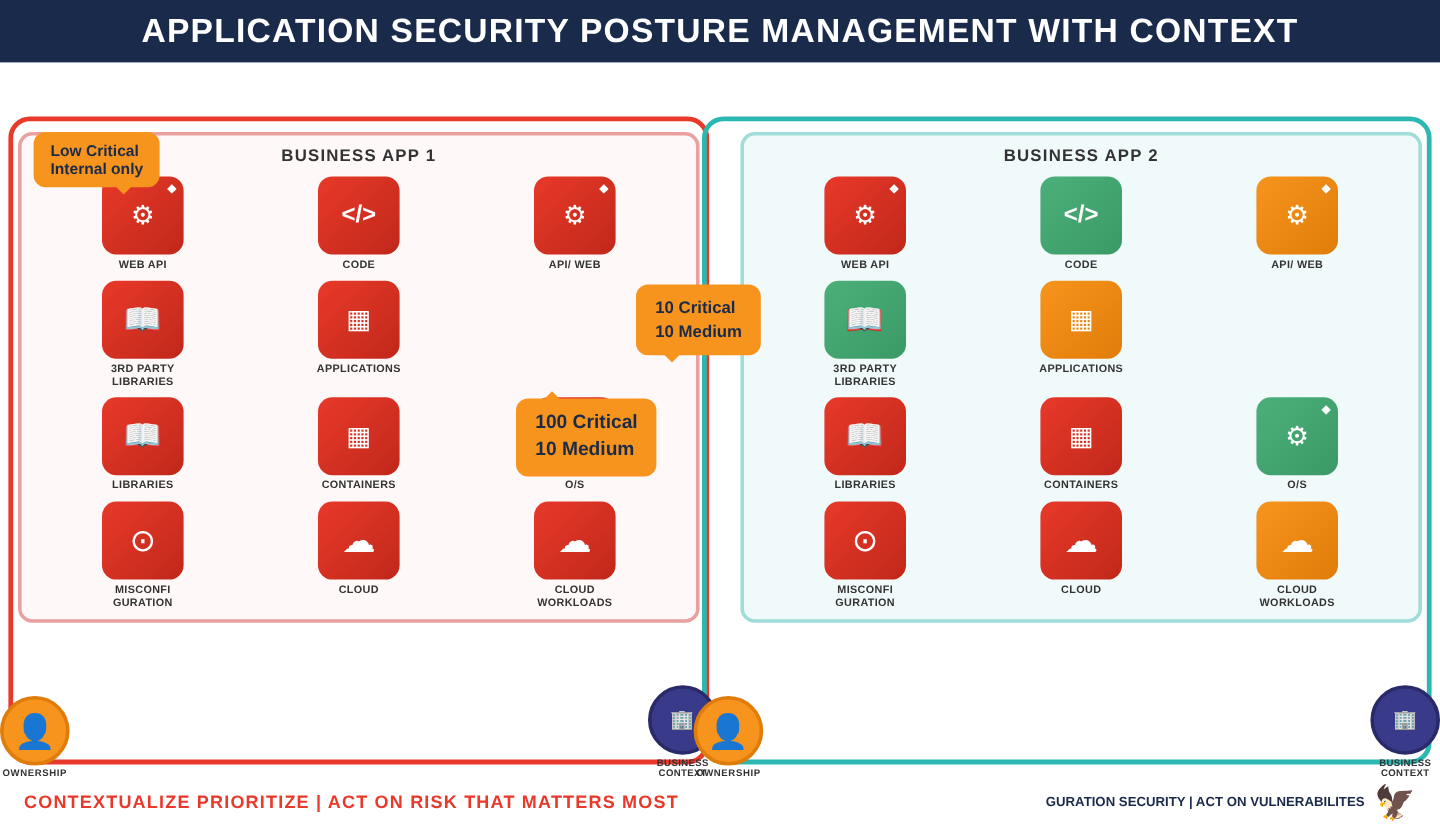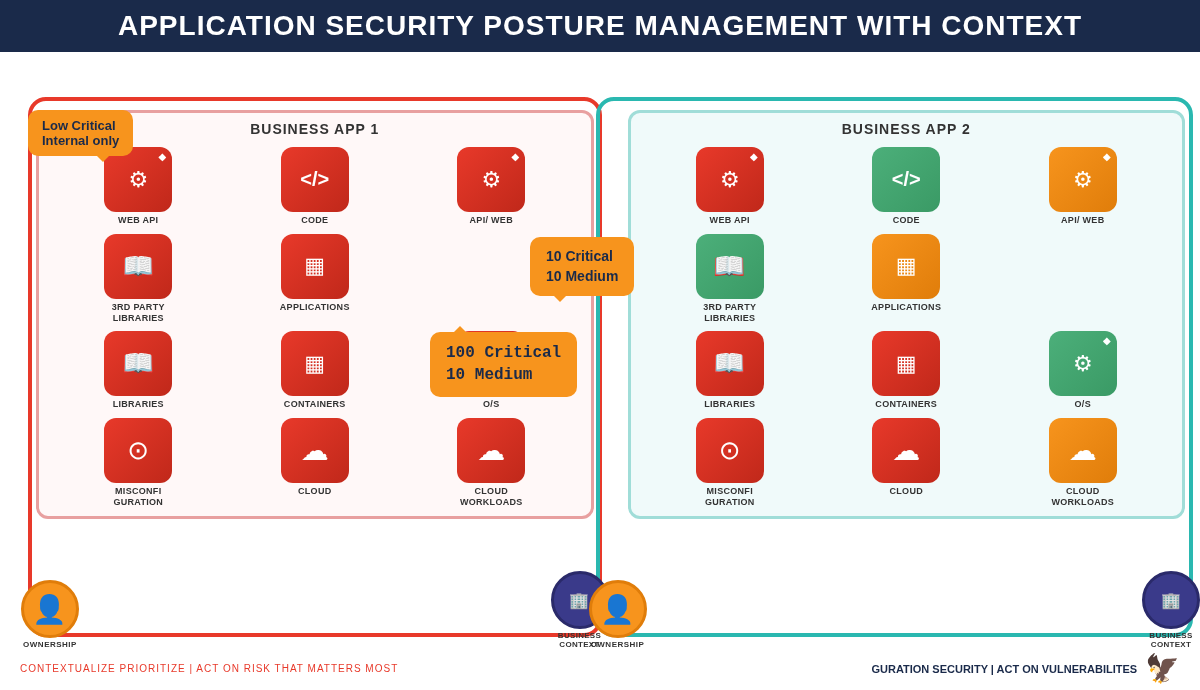--- a/index.html
+++ b/index.html
@@ -70,21 +70,20 @@
       top: 280px;
       left: 430px;
       background: #f7941d;
       color: #1a2a4a;
       border-radius: 10px;
       padding: 10px 16px;
       font-size: 16px;
       font-weight: 800;
       z-index: 30;
       line-height: 1.4;
-      font-family: Liberation Mono, monospace;
     }
     .bubble-100-critical::after {
       content: '';
       position: absolute;
       top: -16px;
       left: 20px;
       border: 10px solid transparent;
       border-bottom-color: #f7941d;
     }
 
@@ -186,22 +185,22 @@
       left: 0;
       right: 0;
       display: flex;
       justify-content: space-between;
       align-items: center;
       padding: 5px 20px;
       background: #fff;
     }
     .footer-left {
       color: #e8392a;
-      font-size: 10px;
-      font-weight: 400;
+      font-size: 15px;
+      font-weight: 700;
       letter-spacing: 1px;
     }
     .footer-right {
       display: flex;
       align-items: center;
       gap: 8px;
       color: #1a2a4a;
       font-size: 11px;
       font-weight: 700;
     }
@@ -243,21 +242,21 @@
 
   <div class="bubble-100-critical">
     100 Critical<br>10 Medium
   </div>
 
   <div class="bubble-10-critical">
     10 Critical<br>10 Medium
   </div>
 
 
-  <div class="panel-wrapper" style="position: relative; margin-top: 10px; margin-left: 21px;">
+  <div class="panel-wrapper" style="position: relative; margin-top: 10px;">
 
     <div style="position: absolute; top: 25px; left: -8px; right: -8px; bottom: 40px; border: 4px solid #e8392a; border-radius: 18px; z-index: 1; pointer-events: none;"></div>
 
     <div class="inner-panel inner-panel-1" style="position: relative; z-index: 2; margin-top: 38px;">
       <div class="app-title">BUSINESS APP 1</div>
       <div class="icons-grid">
 
         <div class="icon-item">
           <div class="icon-box icon-box-red">
             <span style="font-size:22px;">⚙</span>

